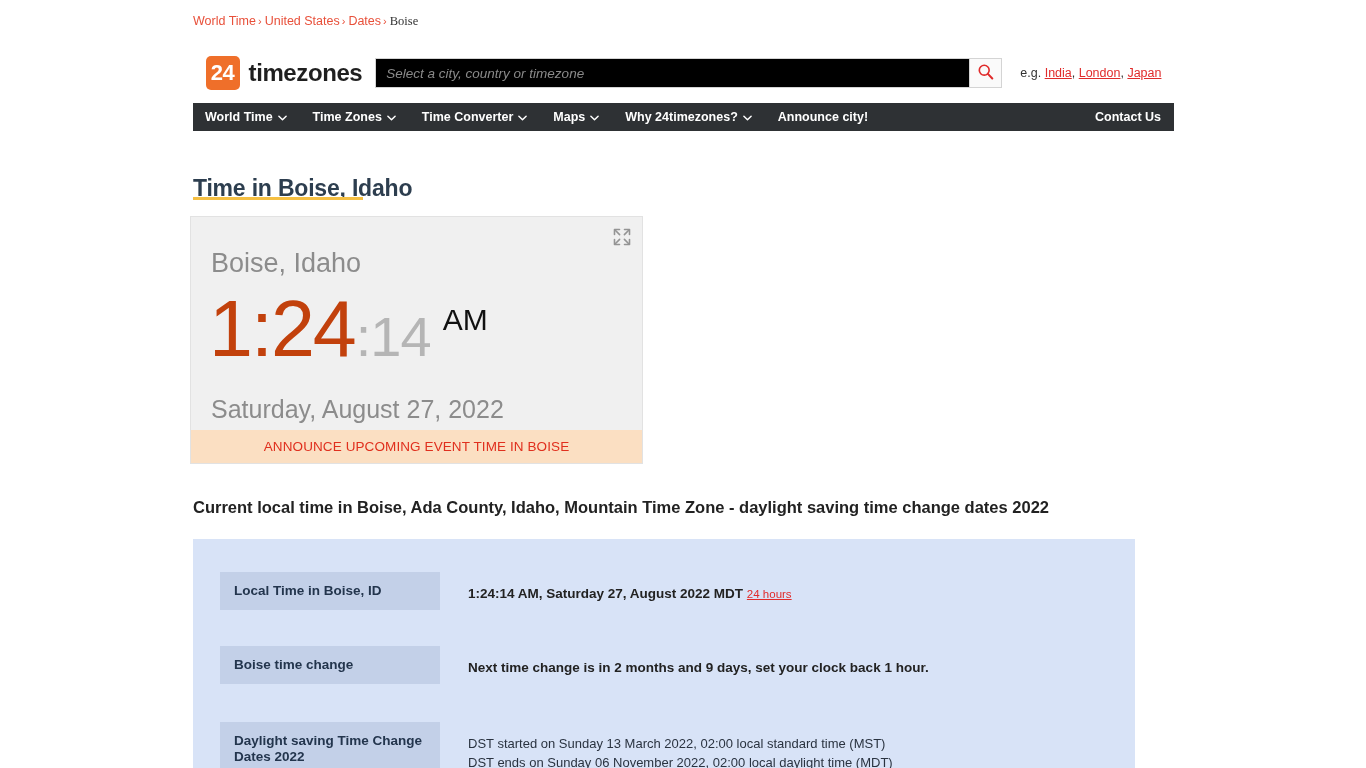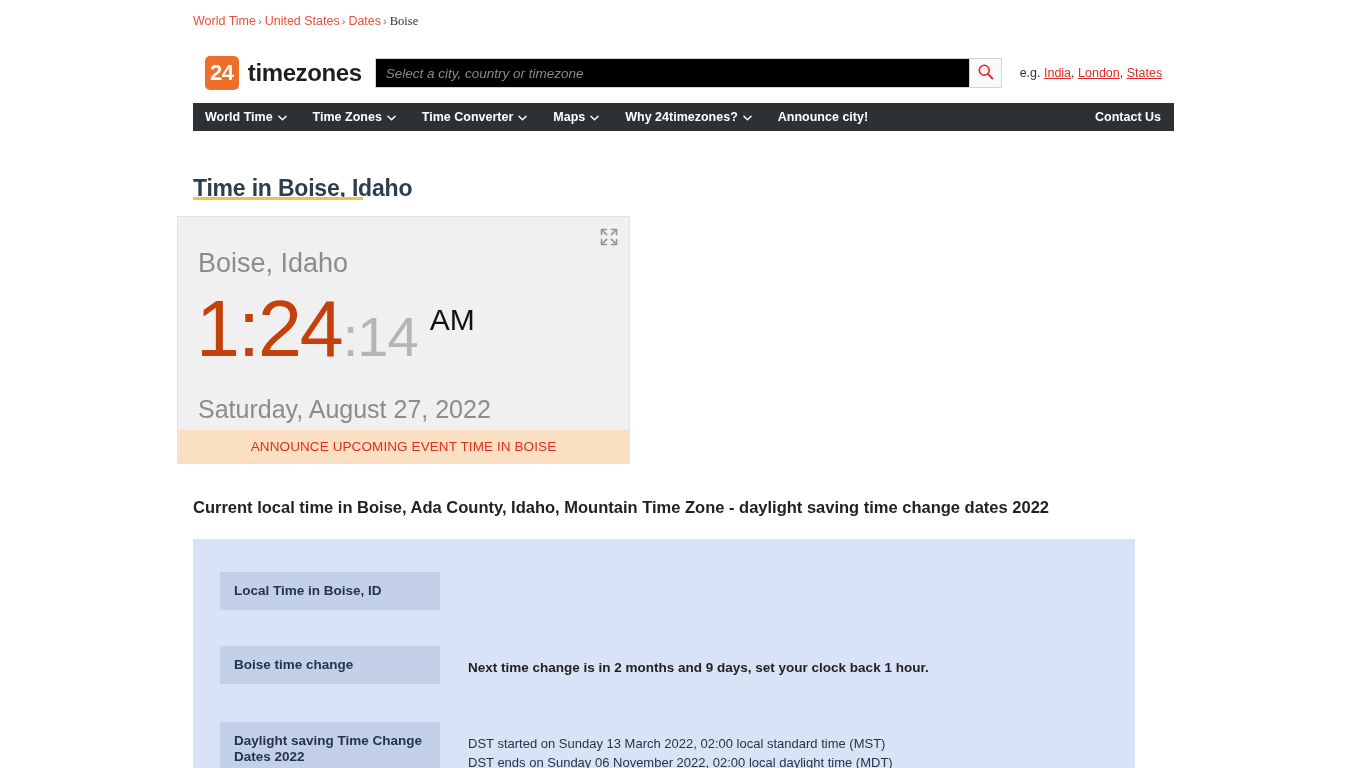--- a/index.html
+++ b/index.html
@@ -120,21 +120,21 @@
   .title-rule {
     position: absolute;
     left: 193px; top: 197px;
     width: 170px; height: 3px;
     background: #f5bf42;
   }
 
   
   .clock-card {
     position: absolute;
-    left: 177px; top: 216px;
+    left: 190px; top: 216px;
     width: 453px; height: 248px;
     background: #f0f0f0;
     border: 1px solid #e2e2e2;
   }
   .expand-icon {
     position: absolute;
     right: 9px; top: 9px;
     width: 22px; height: 22px;
     cursor: pointer;
     opacity: .7;
@@ -260,21 +260,21 @@
             <line x1="12.8" y1="12.8" x2="18" y2="18.2" stroke="#e02b2b" stroke-width="2.4" stroke-linecap="round"></line>
           </svg>
         </span>
       </button>
     </div>
 
     <div class="eg">
       <span>e.g.</span>
       <a href="#">India</a>,
       <a href="#">London</a>,
-      <a href="#">States</a>
+      <a href="#">Japan</a>
     </div>
   </div>
 
   <div class="nav">
     <div class="nav-item">
       <span>World Time</span>
       <span class="caret">
         <svg width="9" height="6" viewBox="0 0 10 6">
             <path d="M1 1l4 4 4-4" fill="none" stroke="#fff" stroke-width="1.6" stroke-linecap="round" stroke-linejoin="round"></path>
           </svg>
@@ -348,20 +348,24 @@
     <div class="clock-date">Saturday, August 27, 2022</div>
     <div class="announce-bar">ANNOUNCE UPCOMING EVENT TIME IN BOISE</div>
   </div>
 
   <h2 class="sub-head">Current local time in Boise, Ada County, Idaho, Mountain Time Zone - daylight saving time change dates 2022</h2>
 
   <div class="info-panel">
 
     <div class="info-row row-gap-1">
       <div class="info-label">Local Time in Boise, ID</div>
+      <div class="info-value bold">
+        <span>1:24:14 AM, Saturday 27, August 2022 MDT</span>
+        <a href="#">24 hours</a>
+      </div>
     </div>
 
     <div class="info-row row-gap-2">
       <div class="info-label">Boise time change</div>
       <div class="info-value bold">Next time change is in 2 months and 9 days, set your clock back 1 hour.</div>
     </div>
 
     <div class="info-row row-gap-3">
       <div class="info-label">Daylight saving Time Change Dates 2022</div>
       <div class="info-value">

